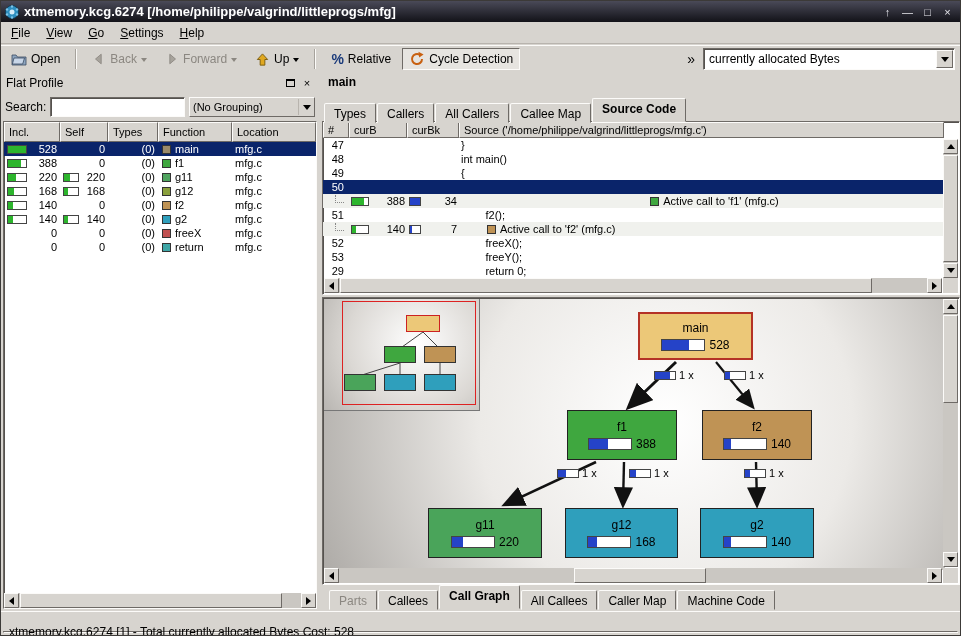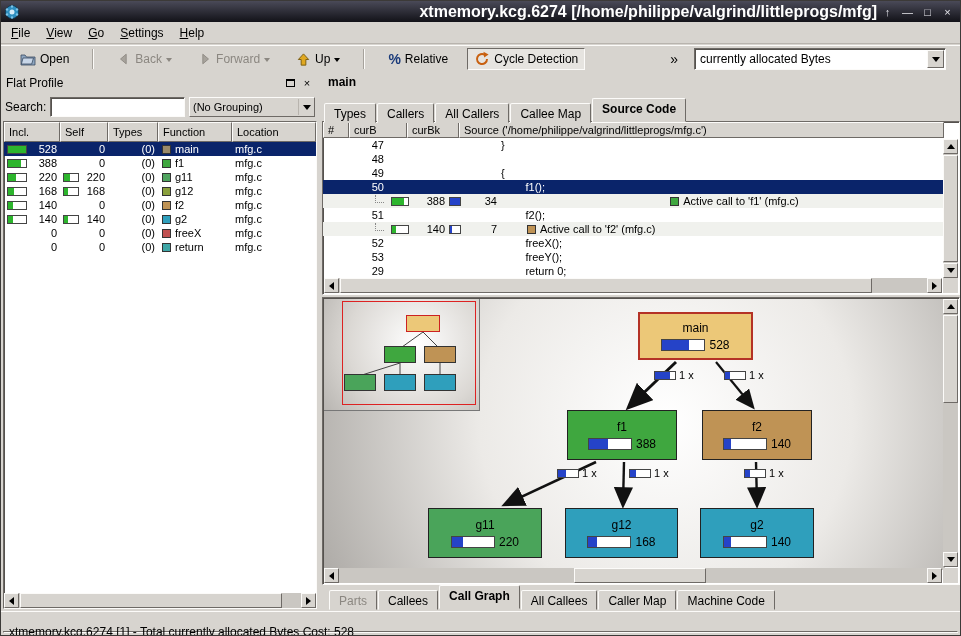--- a/index.html
+++ b/index.html
@@ -2,27 +2,27 @@
 <html><head>
 <meta charset="utf-8">
 <style>
   *{margin:0;padding:0;box-sizing:border-box;}
   html,body{width:961px;height:636px;}
   body{position:relative;background:#d7d4cf;font-family:"Liberation Sans",sans-serif;font-size:12px;color:#000;overflow:hidden;border:1px solid #3c3a38;}
 
   
   .titlebar{position:absolute;left:0;top:0;right:0;height:21px;background:linear-gradient(#4a4a58,#121218);display:flex;align-items:center;color:#fff;padding:0 3px;}
   .app-icon{width:16px;height:16px;margin-right:4px;flex-shrink:0;}
-  .title-text{flex:1;text-align:right;font-weight:bold;font-size:16px;white-space:nowrap;overflow:hidden;}
+  .title-text{flex:1;text-align:left;font-weight:bold;font-size:13px;white-space:nowrap;overflow:hidden;}
   .win-btn{width:19px;height:17px;display:flex;align-items:center;justify-content:center;color:#e8e8ee;font-size:11px;margin-left:1px;cursor:default;}
 
   
   .menubar{position:absolute;top:21px;left:0;right:0;height:22px;display:flex;align-items:center;padding-left:2px;border-bottom:1px solid #b8b4ae;}
   .menu-item{padding:3px 8px;}
-  .toolbar{position:absolute;top:44px;left:0;right:0;height:27px;display:flex;align-items:center;padding:0 12px;gap:12px;border-top:1px solid #fcfbf9;}
+  .toolbar{position:absolute;top:44px;left:0;right:0;height:27px;display:flex;align-items:center;padding:0 3px;gap:4px;border-top:1px solid #fcfbf9;}
   .tbtn{display:flex;align-items:center;gap:4px;padding:2px 6px;border:1px solid transparent;white-space:nowrap;}
   .tbtn.toggled{border-color:#6e6a66 #fcfbf9 #fcfbf9 #6e6a66;background:#e6e4e0;}
   .tbtn.disabled{color:#8b8781;}
   .tsep{width:2px;height:20px;border-left:1px solid #a6a29c;border-right:1px solid #fcfbf9;margin:0 4px;}
   .dd-tri{width:0;height:0;border:3px solid transparent;border-top:4px solid #000;margin-top:4px;}
   .tbtn.disabled .dd-tri{border-top-color:#8b8781;}
   .spacer{flex:1;}
   .overflow{font-size:14px;padding:0 4px;}
   .pct{font-weight:bold;color:#1a3a7a;font-size:14px;}
   .combo{display:flex;align-items:center;width:252px;height:22px;background:#fff;border:1px solid;border-color:#6e6a66 #fcfbf9 #fcfbf9 #6e6a66;box-shadow:inset 1px 1px 0 #55524e;margin-right:2px;}
@@ -78,21 +78,21 @@
   .tab.active{height:24px;top:0;font-weight:bold;border-bottom:1px solid #d7d4cf;}
   .tab.disabled{color:#8b8781;}
   .source-frame{position:absolute;left:321px;top:120px;width:638px;height:174px;background:#fff;border:1px solid;border-color:#6e6a66 #fcfbf9 #fcfbf9 #6e6a66;box-shadow:inset 1px 1px 0 #55524e;z-index:2;}
   .src-header{display:flex;height:16px;margin-right:15px;}
   .src-hcell{height:16px;line-height:15px;padding:0 4px;font-size:11px;background:#d7d4cf;border:1px solid;border-color:#fcfbf9 #6e6a66 #6e6a66 #fcfbf9;overflow:hidden;flex-shrink:0;}
   .src-body{position:absolute;left:0;top:16px;right:15px;bottom:15px;overflow:hidden;}
   .src-row{display:flex;height:14px;align-items:center;font-size:11px;}
   .src-row.sel{background:#0a246a;color:#fff;}
   .src-row.call{background:#f0f1ed;}
   .src-cell{display:flex;align-items:center;height:14px;overflow:hidden;flex-shrink:0;padding:0 2px;}
-  .src-cell.num{justify-content:flex-end;padding-right:5px;margin-left:40px;}
+  .src-cell.num{justify-content:flex-end;padding-right:5px;}
   .src-cell.code{white-space:pre;}
   .src-cell.r{justify-content:flex-end;}
   .src-cell.r .cbar{margin-right:auto;}
   .tree{width:9px;height:8px;border-left:1px dotted #888;border-bottom:1px dotted #888;margin-bottom:4px;}
 
   
   .hsplit{position:absolute;left:321px;top:294px;width:638px;height:2px;}
   .vsplit{position:absolute;left:316px;top:72px;width:5px;bottom:26px;}
   .graph-frame{position:absolute;left:321px;top:296px;width:638px;height:288px;background:#fff;border:1px solid;border-color:#6e6a66 #fcfbf9 #fcfbf9 #6e6a66;box-shadow:inset 1px 1px 0 #55524e;}
   .graph-canvas{position:absolute;left:1px;top:1px;width:621px;height:271px;background:radial-gradient(circle at 55% 45%,#ffffff 0%,#eceae7 50%,#aeaba7 100%);overflow:hidden;}
@@ -395,32 +395,32 @@
       <div class="src-row">
         <span class="src-cell num" style="width: 26px;">47</span>
         <span class="src-cell" style="width: 58px;"></span>
         <span class="src-cell" style="width: 52px;"></span>
         <span class="src-cell code" style="flex: 1 1 0%;">}</span>
       </div>
       <div class="src-row">
         <span class="src-cell num" style="width: 26px;">48</span>
         <span class="src-cell" style="width: 58px;"></span>
         <span class="src-cell" style="width: 52px;"></span>
+        <span class="src-cell code" style="flex: 1 1 0%;">int main()</span>
       </div>
       <div class="src-row">
         <span class="src-cell num" style="width: 26px;">49</span>
         <span class="src-cell" style="width: 58px;"></span>
         <span class="src-cell" style="width: 52px;"></span>
         <span class="src-cell code" style="flex: 1 1 0%;">{</span>
       </div>
       <div class="src-row sel">
         <span class="src-cell num" style="width: 26px;">50</span>
         <span class="src-cell" style="width: 58px;"></span>
         <span class="src-cell" style="width: 52px;"></span>
-        <span class="src-cell code" style="flex: 1 1 0%;">	f1();</span>
       </div>
       <div class="src-row call">
         <span class="src-cell num" style="width: 26px;">
           <span class="tree"></span>
         </span>
         <span class="src-cell r" style="width: 58px;">
           <span class="cbar" style="width: 18px; height: 9px;">
             <i style="width: 73%; background: rgb(45, 181, 45);"></i>
           </span>
           <span class="cnum">388</span>

